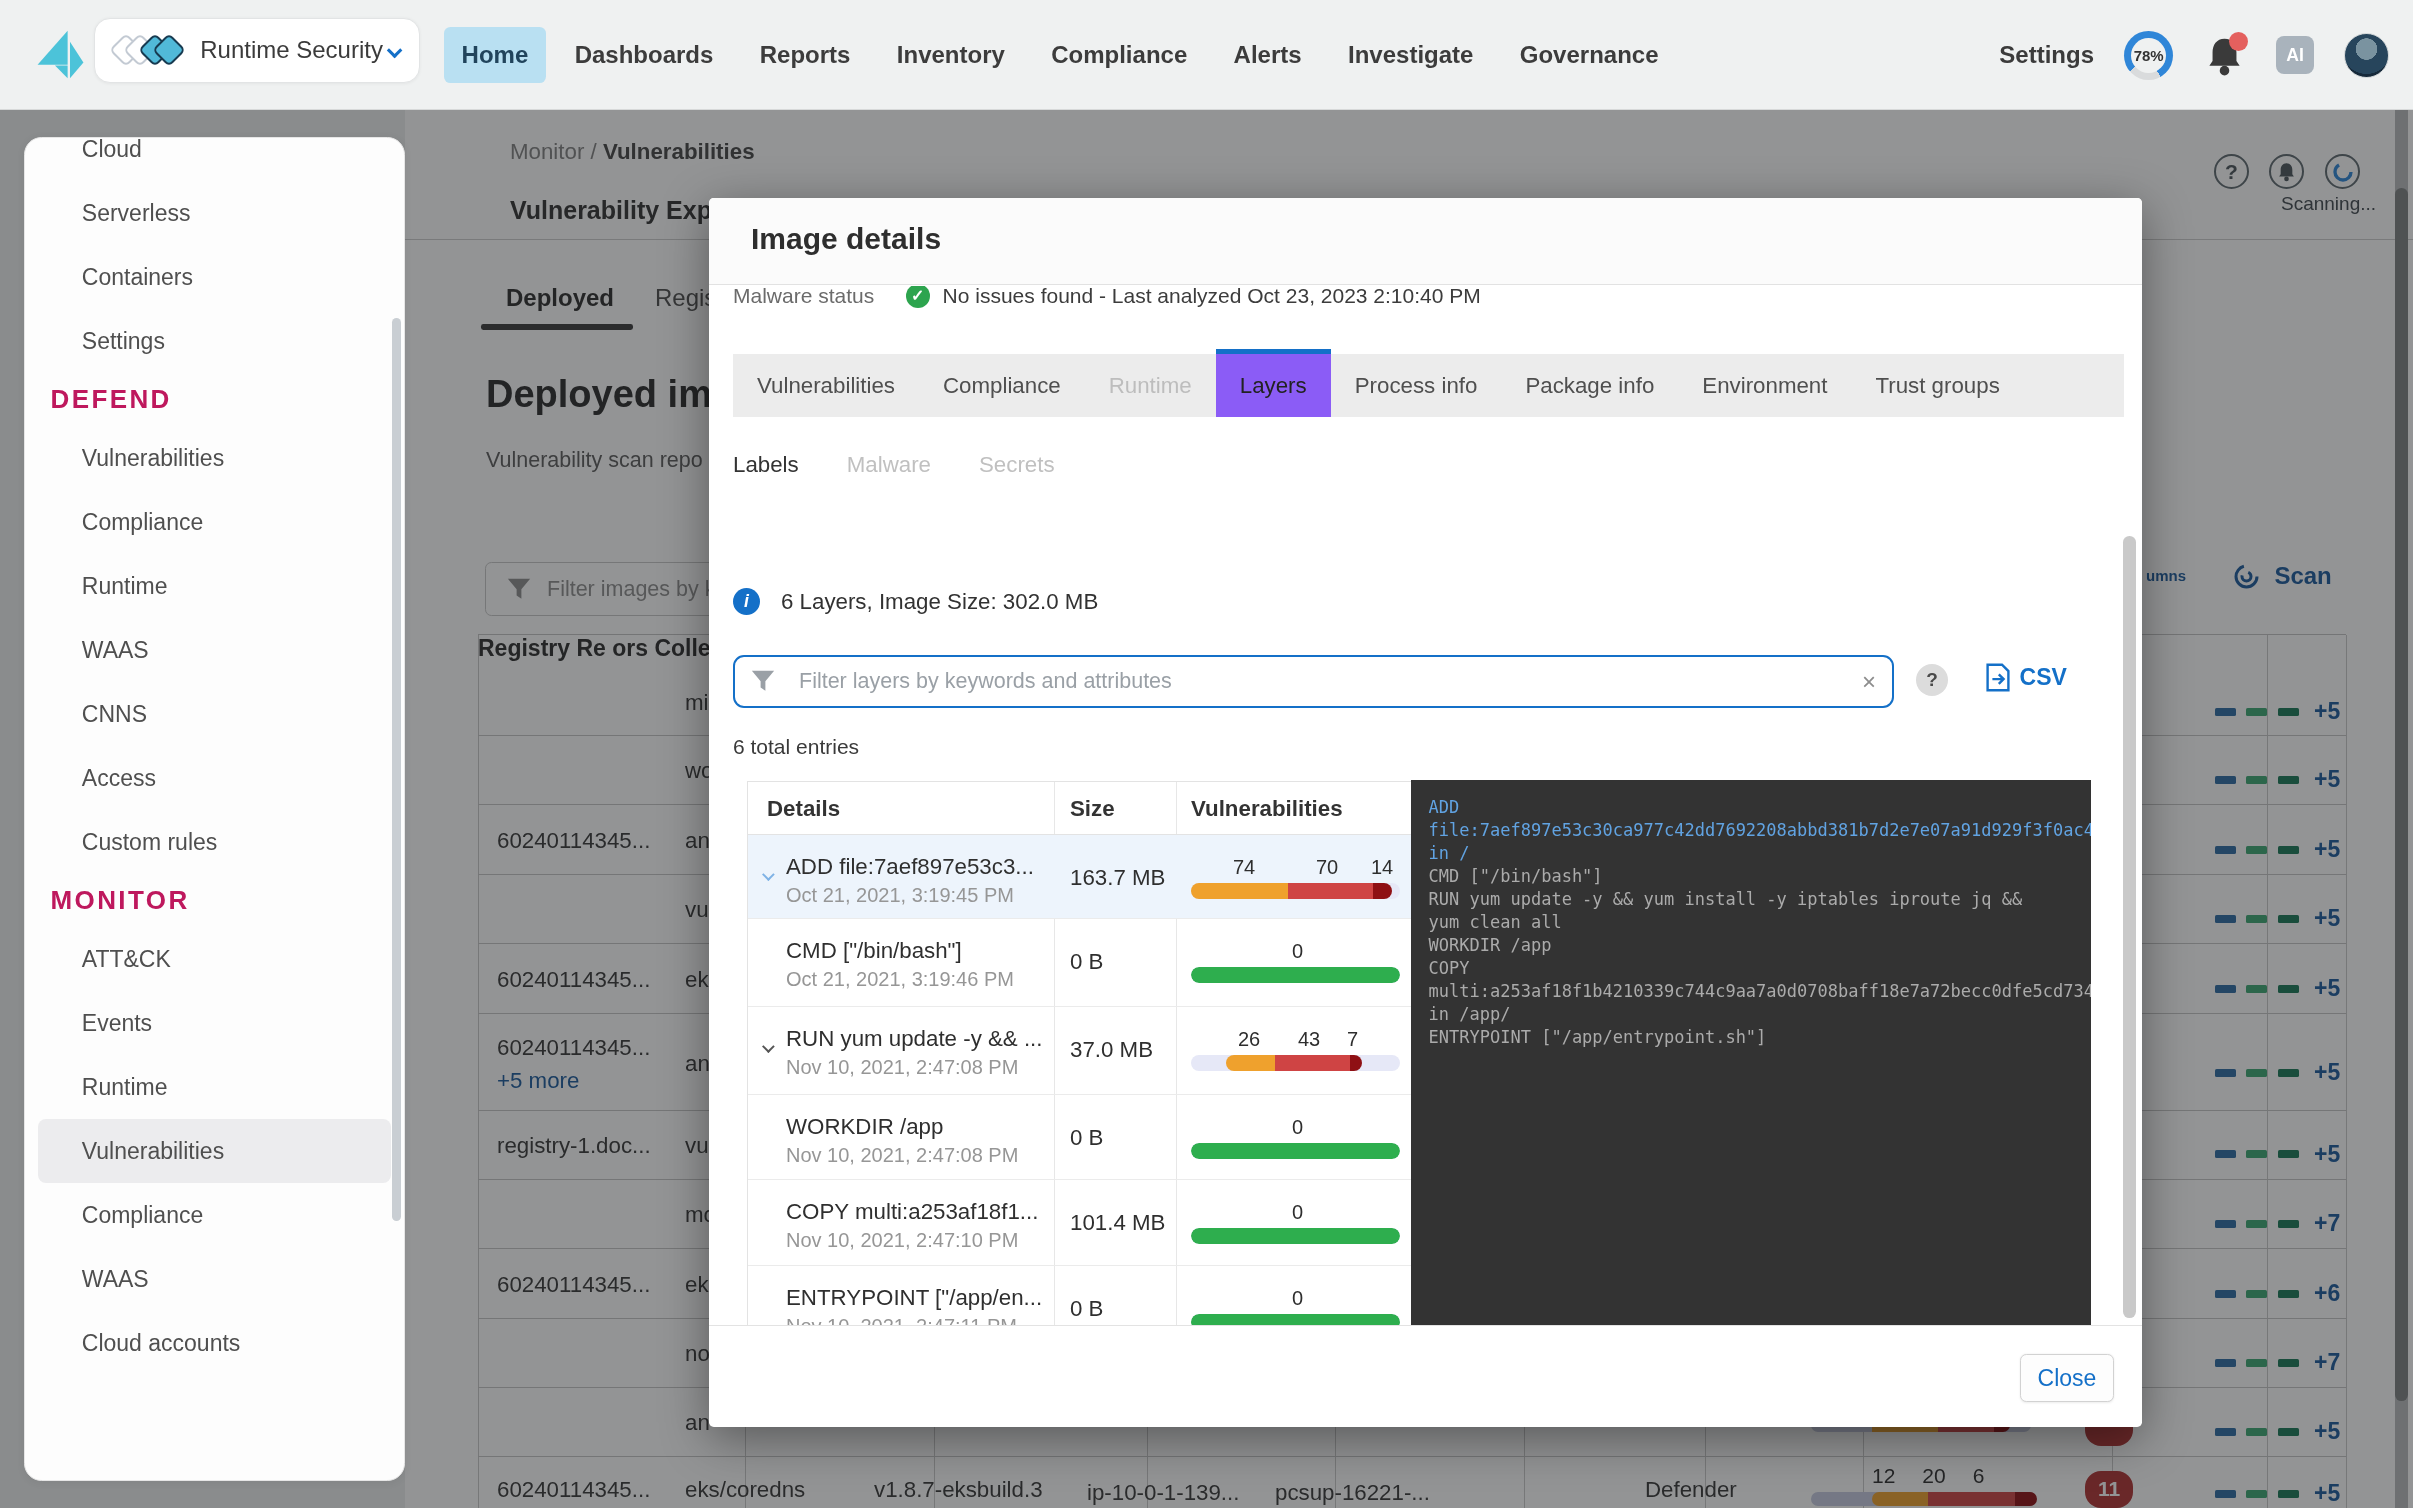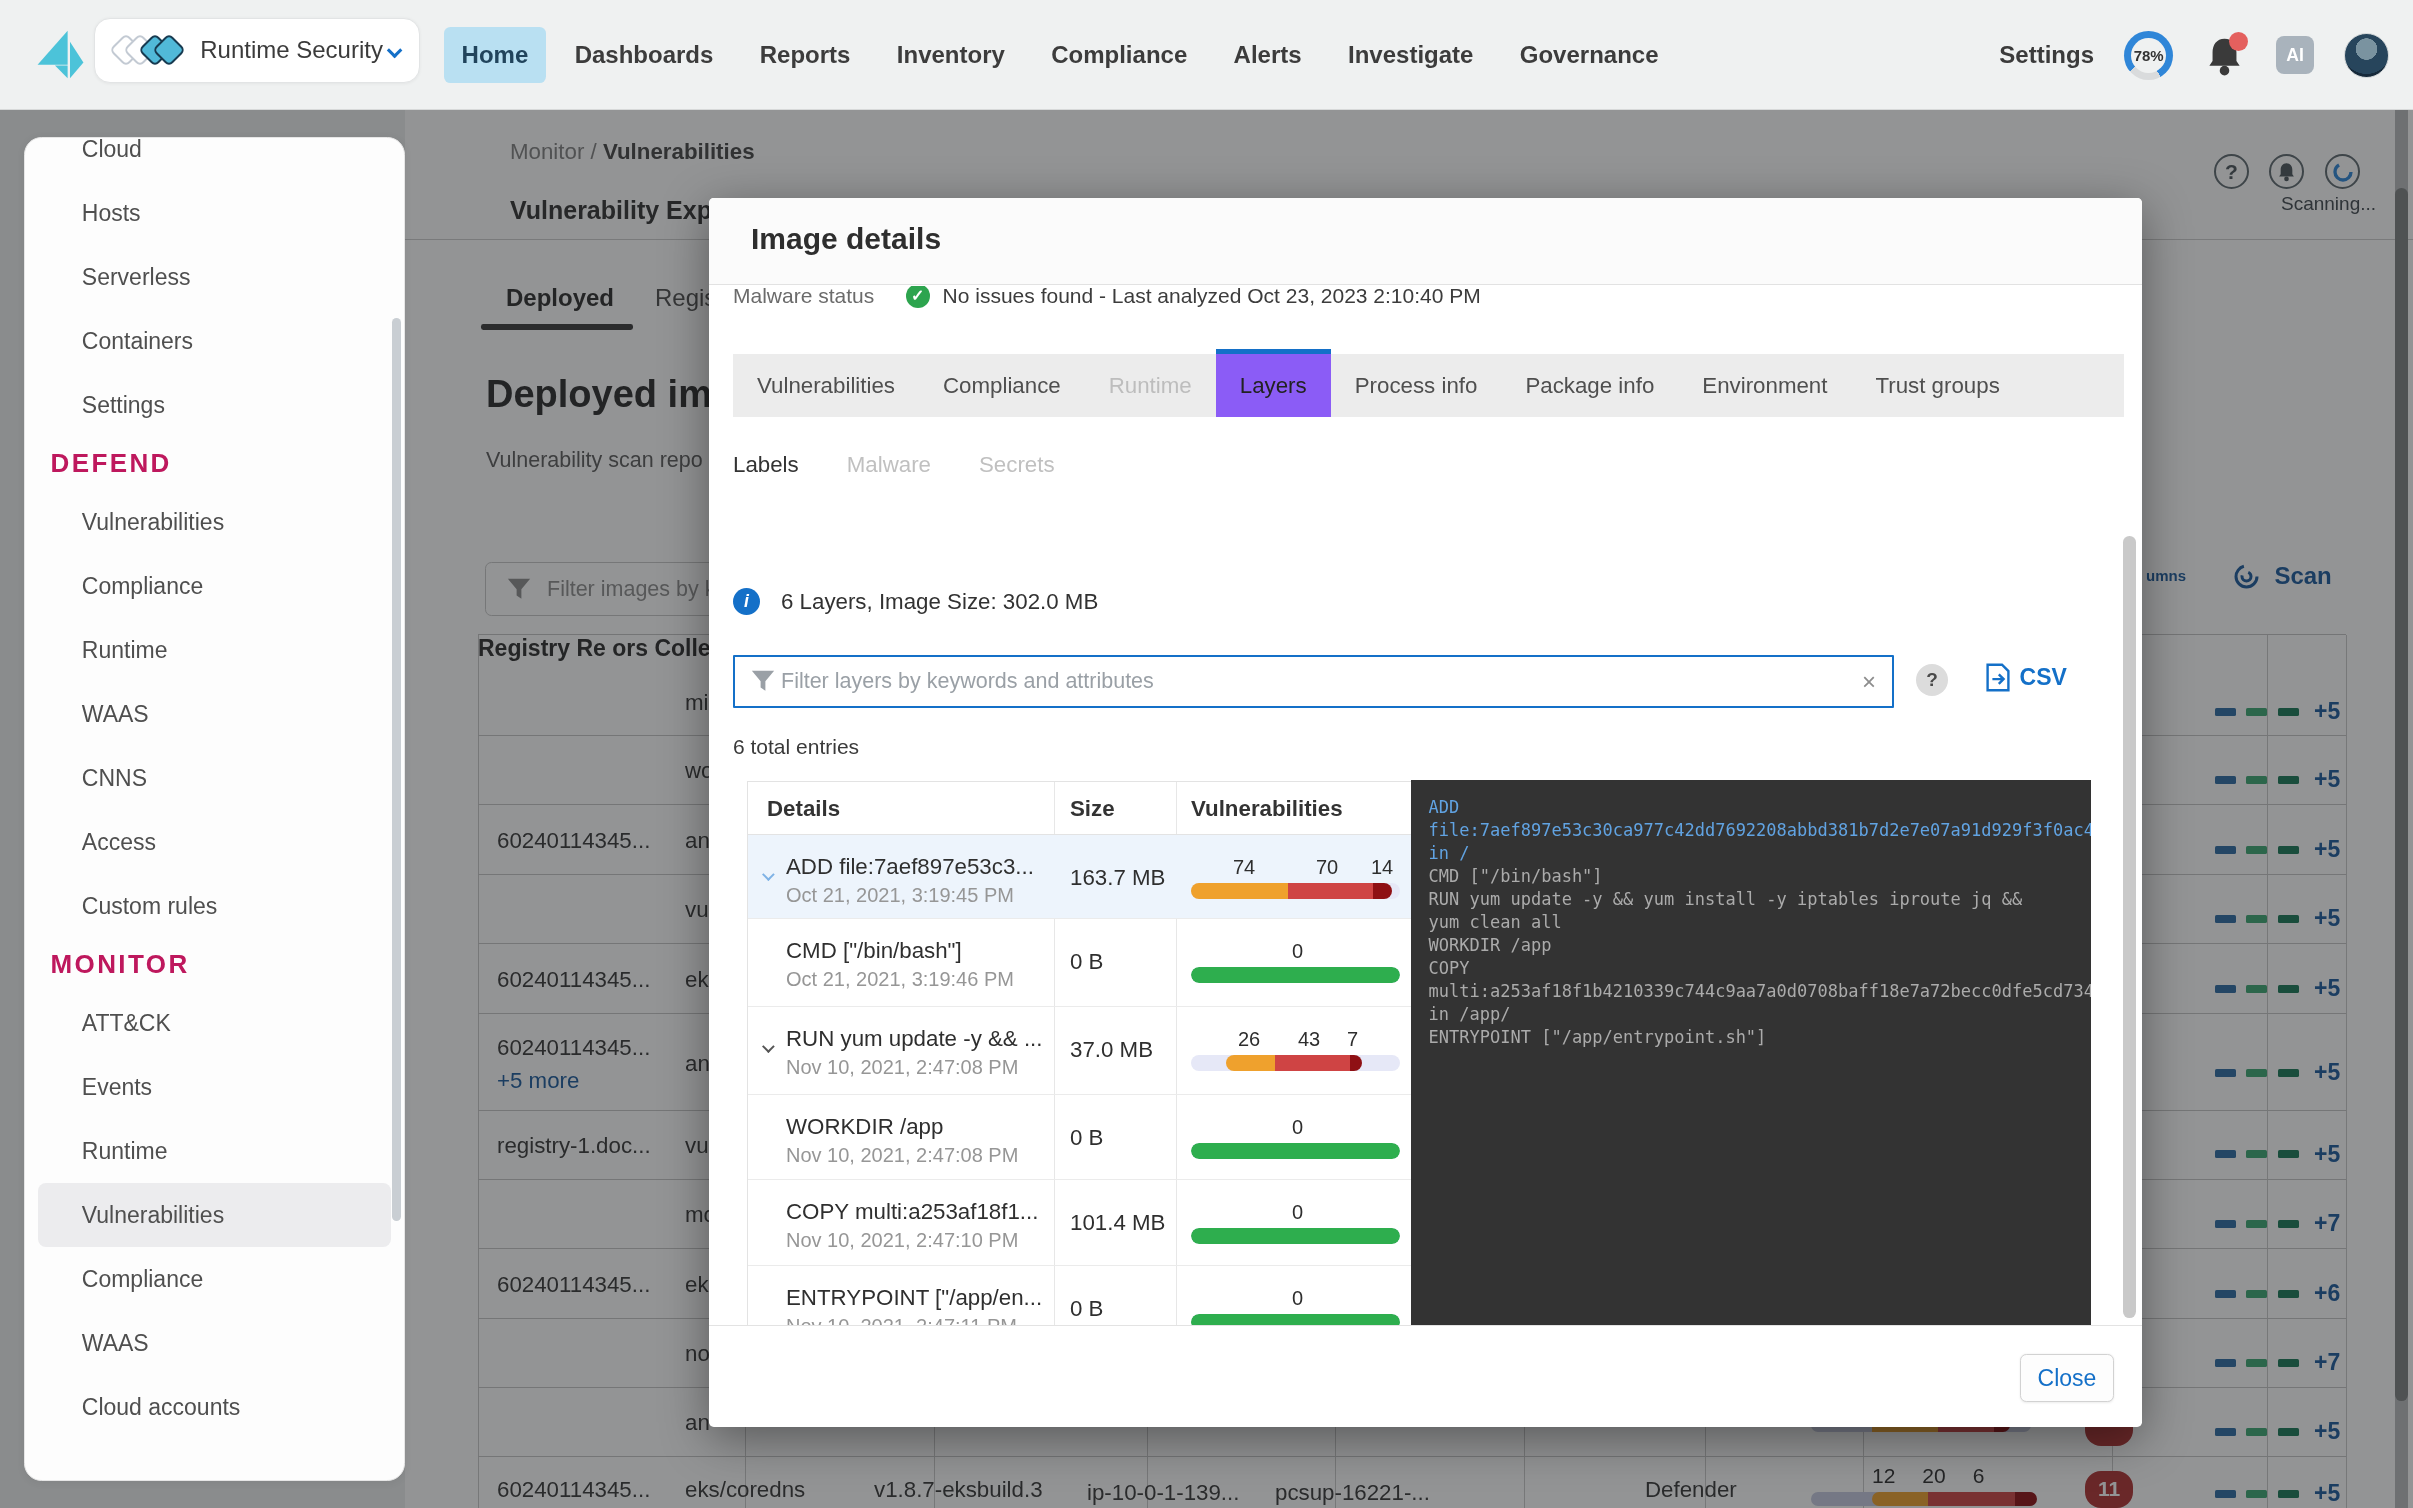--- a/index.html
+++ b/index.html
@@ -87,21 +87,21 @@
   .mtab { padding:0 24px; display:flex; align-items:center; font-size:22.3px; color:#4f4f4f; cursor:pointer; position:relative; }
   .mtab.disabled { color:#bdbdbd; cursor:default; }
   .mtab.active { background:#8b5cf6; color:#222; }
   .mtab.active::before { content:""; position:absolute; left:0; top:-4.8px; width:100%; height:4.8px; background:#1470c8; }
   #modal-subtabs { position:absolute; left:24px; top:166px; display:flex; gap:48px; font-size:22.3px; }
   .stab { cursor:pointer; color:#c0c0c0; }
   .stab.active { color:#333; }
   #info-row { position:absolute; left:24px; top:302px; display:flex; align-items:center; gap:21px; }
   .info-i { width:27px; height:27px; border-radius:50%; background:#1470c8; color:#fff; font-size:17.6px; font-weight:700; font-style:italic; display:flex; align-items:center; justify-content:center; }
   #info-row .txt { font-size:22.3px; color:#323232; }
-  #filter-wrap { position:absolute; left:24px; top:369px; width:1161px; height:53px; border:2.4px solid #1470c8; border-radius:1px; display:flex; align-items:center; padding:0 16px; gap:6px; }
+  #filter-wrap { position:absolute; left:24px; top:369px; width:1161px; height:53px; border:2.4px solid #1470c8; border-radius:11px; display:flex; align-items:center; padding:0 16px; gap:24px; }
   #filter-input { flex:1; border:none; outline:none; font-size:21.5px; color:#333; font-family:"Liberation Sans",sans-serif; background:transparent; }
   #filter-input::placeholder { color:#9aa0a6; }
   .funnel { width:24px; height:22.3px; }
   #filter-clear { font-size:24px; color:#8d8d8d; cursor:pointer; }
   #help-circle { position:absolute; left:1207px; top:378px; width:32px; height:32px; border-radius:50%; background:#dcdcdc; color:#4a4a4a; font-size:19px; font-weight:700; display:flex; align-items:center; justify-content:center; cursor:pointer; }
   #csv-btn { position:absolute; left:1277px; top:377px; display:flex; align-items:center; gap:9.6px; color:#1470c8; font-size:23px; font-weight:600; cursor:pointer; }
   #total-entries { position:absolute; left:24px; top:449px; font-size:21px; color:#3a3a3a; }
   
   #ltable { position:absolute; left:38px; top:495px; width:665px; height:570px; border:0.8px solid #e3e3e3; }
   #ltable .hrow { position:absolute; left:0; top:0; width:100%; height:53px; border-bottom:0.8px solid #e3e3e3; font-size:22.3px; font-weight:700; color:#333; }
@@ -374,21 +374,20 @@
   <div id="page-scrollbar">
     <div id="page-scroll-thumb"></div>
   </div>
 </div>
 
 <div id="backdrop"></div>
 
 <div id="sidebar">
   <div class="list">
     <div class="side-item">Cloud</div>
-    <div class="side-item">Hosts</div>
     <div class="side-item">Serverless</div>
     <div class="side-item">Containers</div>
     <div class="side-item">Settings</div>
     <div class="side-header">DEFEND</div>
     <div class="side-item">Vulnerabilities</div>
     <div class="side-item">Compliance</div>
     <div class="side-item">Runtime</div>
     <div class="side-item">WAAS</div>
     <div class="side-item">CNNS</div>
     <div class="side-item">Access</div>

